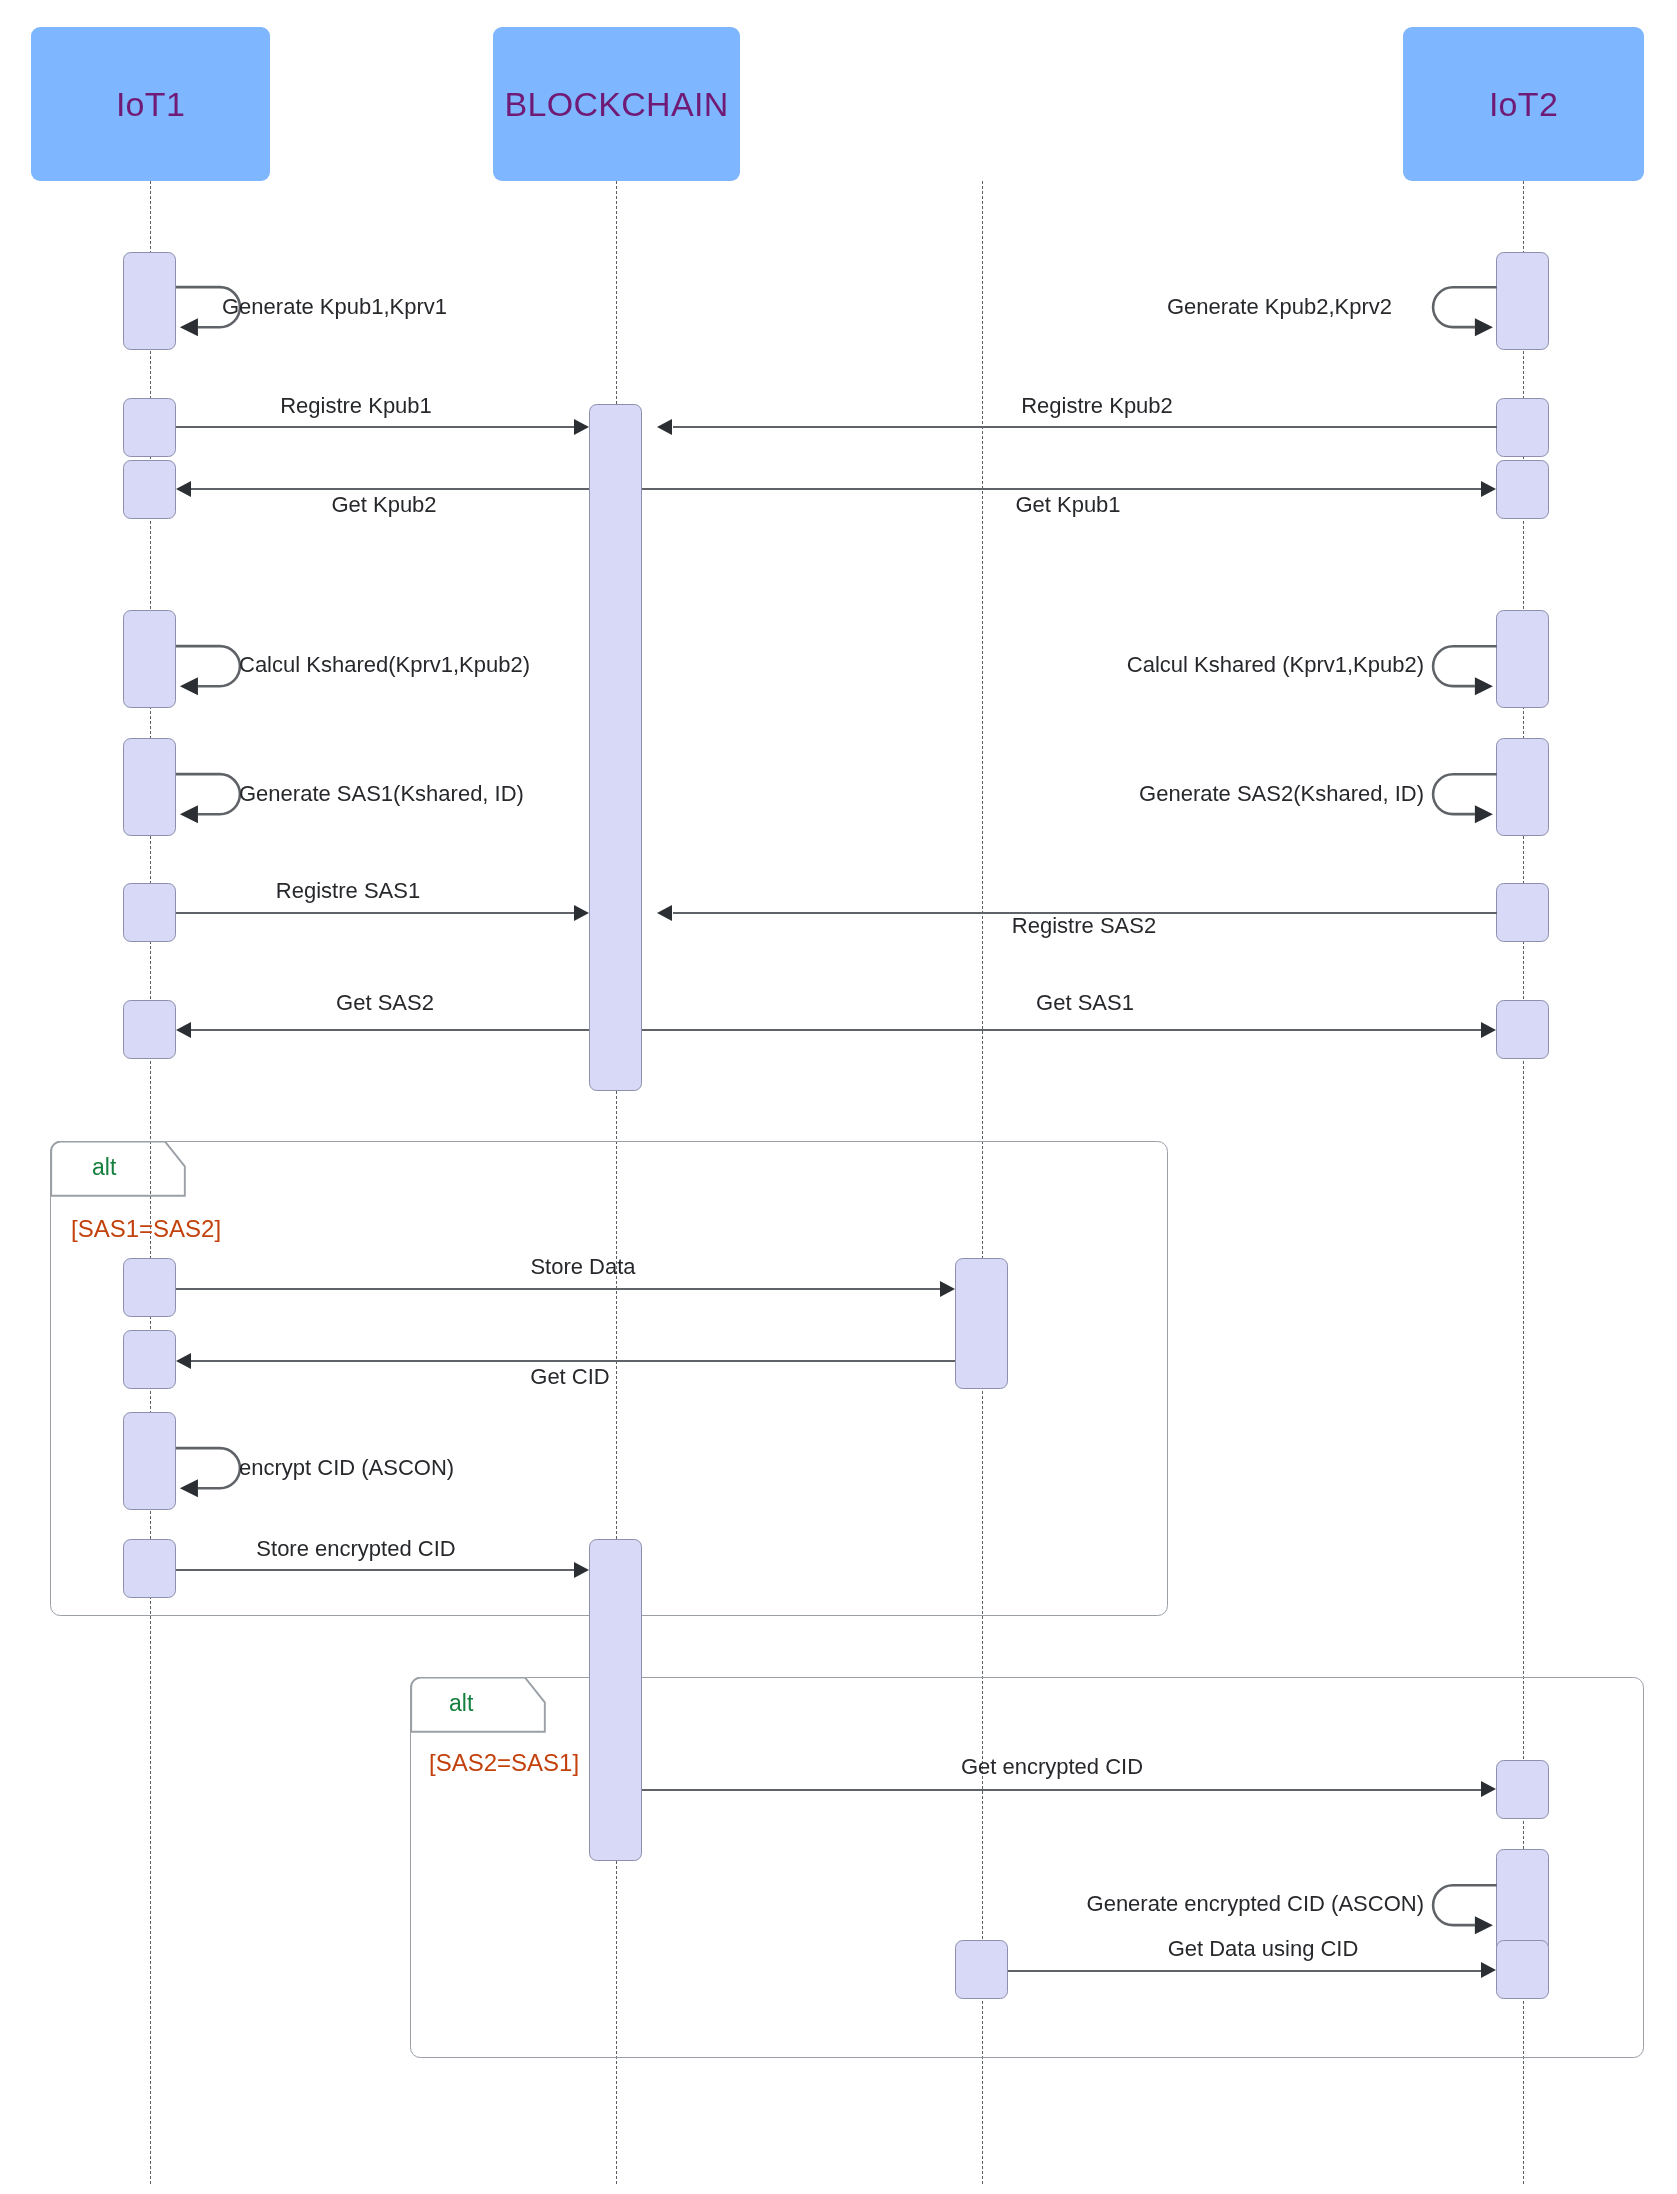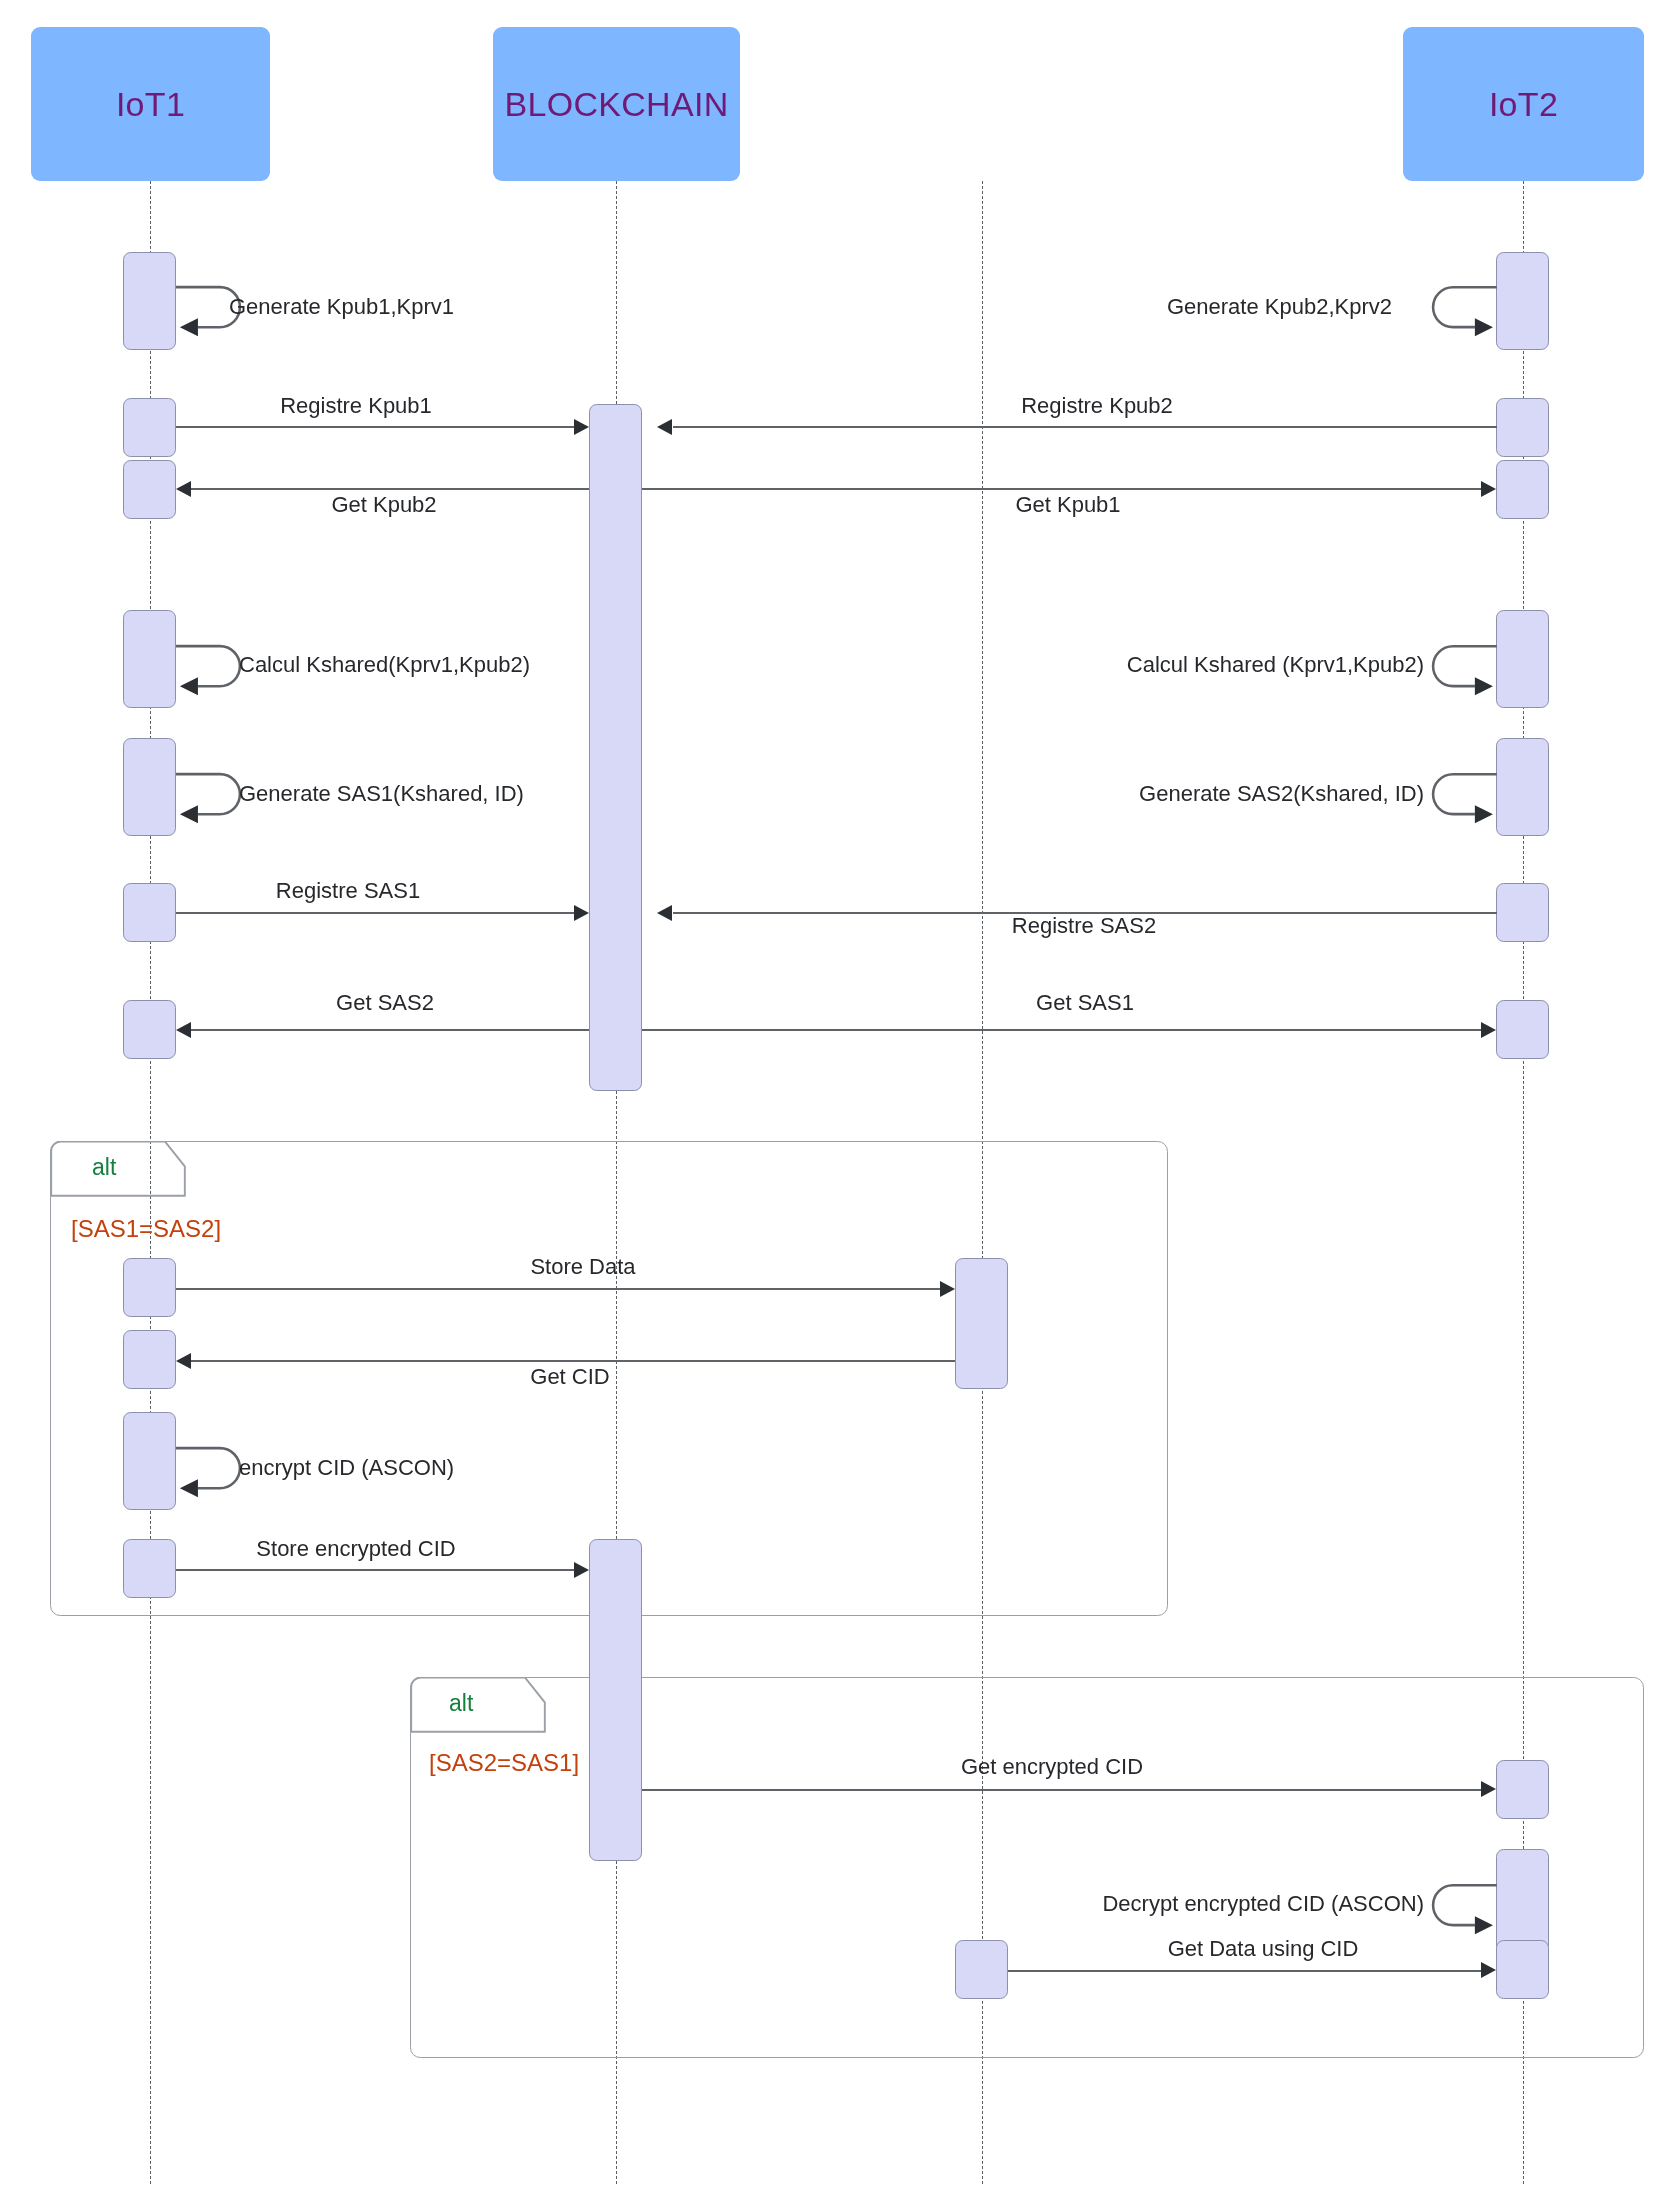--- a/index.html
+++ b/index.html
@@ -177,21 +177,21 @@
   <div class="activation" style="left:1496px; top:1760px; width:53px; height:59px;"></div>
   <div class="activation" style="left:1496px; top:1849px; width:53px; height:122px;"></div>
   <div class="activation" style="left:1496px; top:1940px; width:53px; height:59px;"></div>
 
   <div class="selfmsg" style="left:176px; top:282px;">
     <svg width="71" height="71" viewBox="0 0 110 110">
       <path d="M0,8 L68,8 A20,20 0 0 1 68,70 L34,70" fill="none" stroke="#5f6368" stroke-width="4"></path>
       <polygon points="34,56 34,84 6,70" fill="#2b2f33"></polygon>
     </svg>
   </div>
-  <div class="msg-label" style="left:229px; top:294px;">Generate Kpub1,Kprv1</div>
+  <div class="msg-label" style="left:222px; top:294px;">Generate Kpub1,Kprv1</div>
 
   <div class="selfmsg" style="left:1426px; top:282px;">
     <svg width="74" height="71" viewBox="0 0 115 110">
       <path d="M110,8 L42,8 A20,20 0 0 0 42,70 L76,70" fill="none" stroke="#5f6368" stroke-width="4"></path>
       <polygon points="76,56 76,84 104,70" fill="#2b2f33"></polygon>
     </svg>
   </div>
   <div class="msg-label right-anchor" style="left:1392px; top:294px;">Generate Kpub2,Kprv2</div>
 
   <div class="msg-line" style="left:176px; top:426px; width:398px;"></div>
@@ -281,21 +281,21 @@
   <div class="msg-line" style="left:642px; top:1789px; width:839px;"></div>
   <div class="arrow-head arrow-right" style="left:1481px; top:1781px;"></div>
   <div class="msg-label center" style="left:1052px; top:1754px;">Get encrypted CID</div>
 
   <div class="selfmsg" style="left:1426px; top:1880px;">
     <svg width="74" height="71" viewBox="0 0 115 110">
       <path d="M110,8 L42,8 A20,20 0 0 0 42,70 L76,70" fill="none" stroke="#5f6368" stroke-width="4"></path>
       <polygon points="76,56 76,84 104,70" fill="#2b2f33"></polygon>
     </svg>
   </div>
-  <div class="msg-label right-anchor" style="left:1424px; top:1891px;">Decrypt encrypted CID (ASCON)</div>
+  <div class="msg-label right-anchor" style="left:1424px; top:1891px;">Generate encrypted CID (ASCON)</div>
 
   <div class="msg-line" style="left:1008px; top:1970px; width:473px;"></div>
   <div class="arrow-head arrow-right" style="left:1481px; top:1962px;"></div>
   <div class="msg-label center" style="left:1263px; top:1936px;">Get Data using CID</div>
 
   <div class="actor-box" style="left:31px; top:27px; width:239px; height:154px;">
     <span class="actor-label">IoT1</span>
   </div>
   <div class="actor-box" style="left:493px; top:27px; width:247px; height:154px;">
     <span class="actor-label">BLOCKCHAIN</span>

